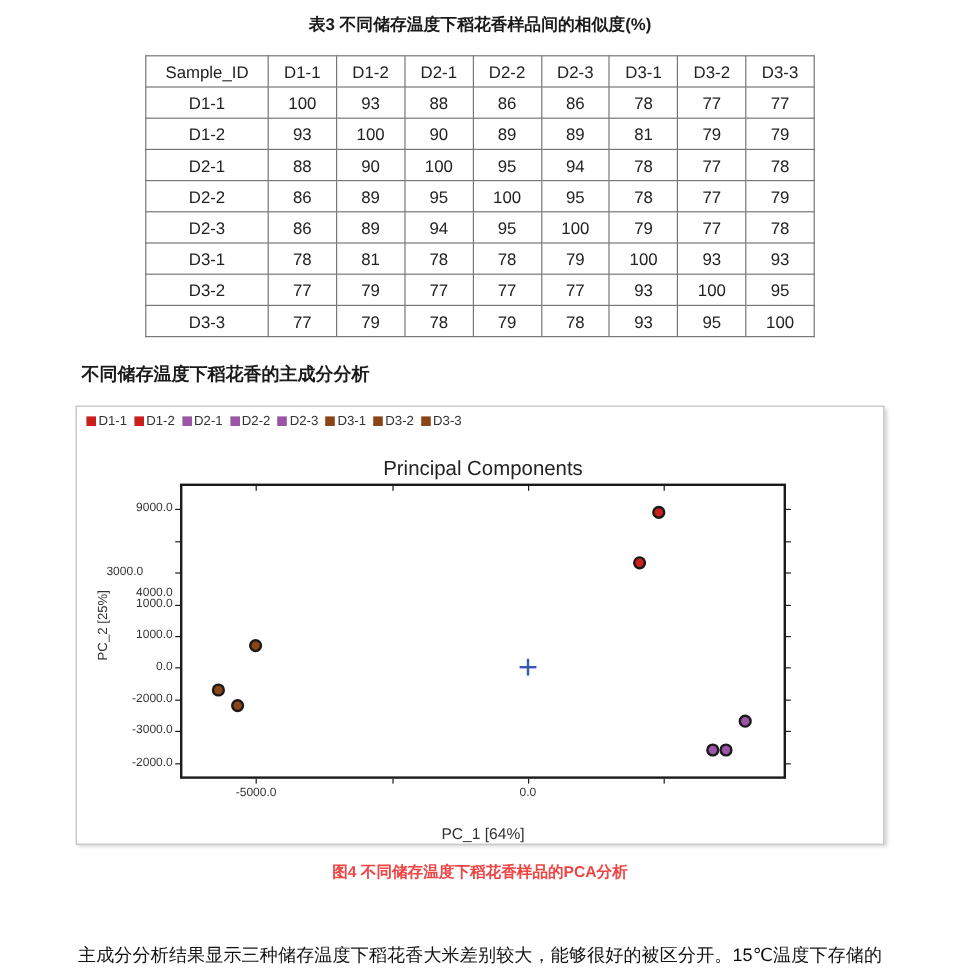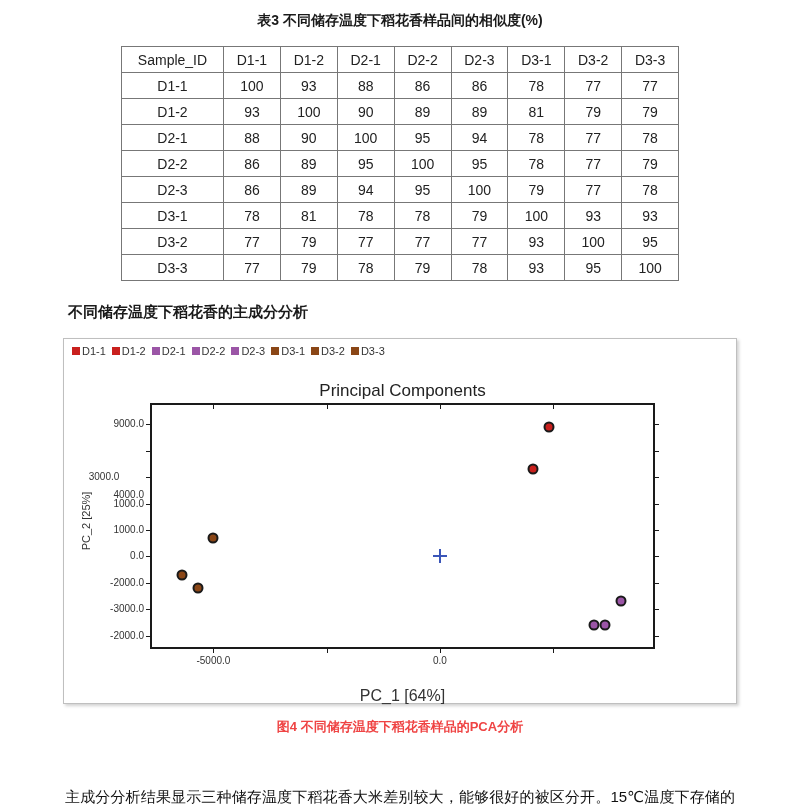--- a/index.html
+++ b/index.html
@@ -53,21 +53,21 @@
     font-size:10px;color:#333;
   }
   .tick{position:absolute;background:#1a1a1a;}
   .y-axis-label{
     position:absolute;left:-28px;top:176px;width:100px;text-align:center;
     font-size:11px;color:#333;
     transform:rotate(-90deg);
   }
   .x-axis-label{
     position:absolute;left:86px;top:348px;width:505px;text-align:center;
-    font-size:16px;color:#333;
+    font-size:13px;color:#333;
   }
   .pt{
     position:absolute;width:7px;height:7px;border-radius:50%;
     border:2px solid #1a1a1a;transform:translate(-50%,-50%);
     box-sizing:content-box;
   }
   .origin-cross{position:absolute;width:14px;height:14px;transform:translate(-50%,-50%);}
   .origin-cross::before,.origin-cross::after{
     content:"";position:absolute;background:#3a55b8;
   }

